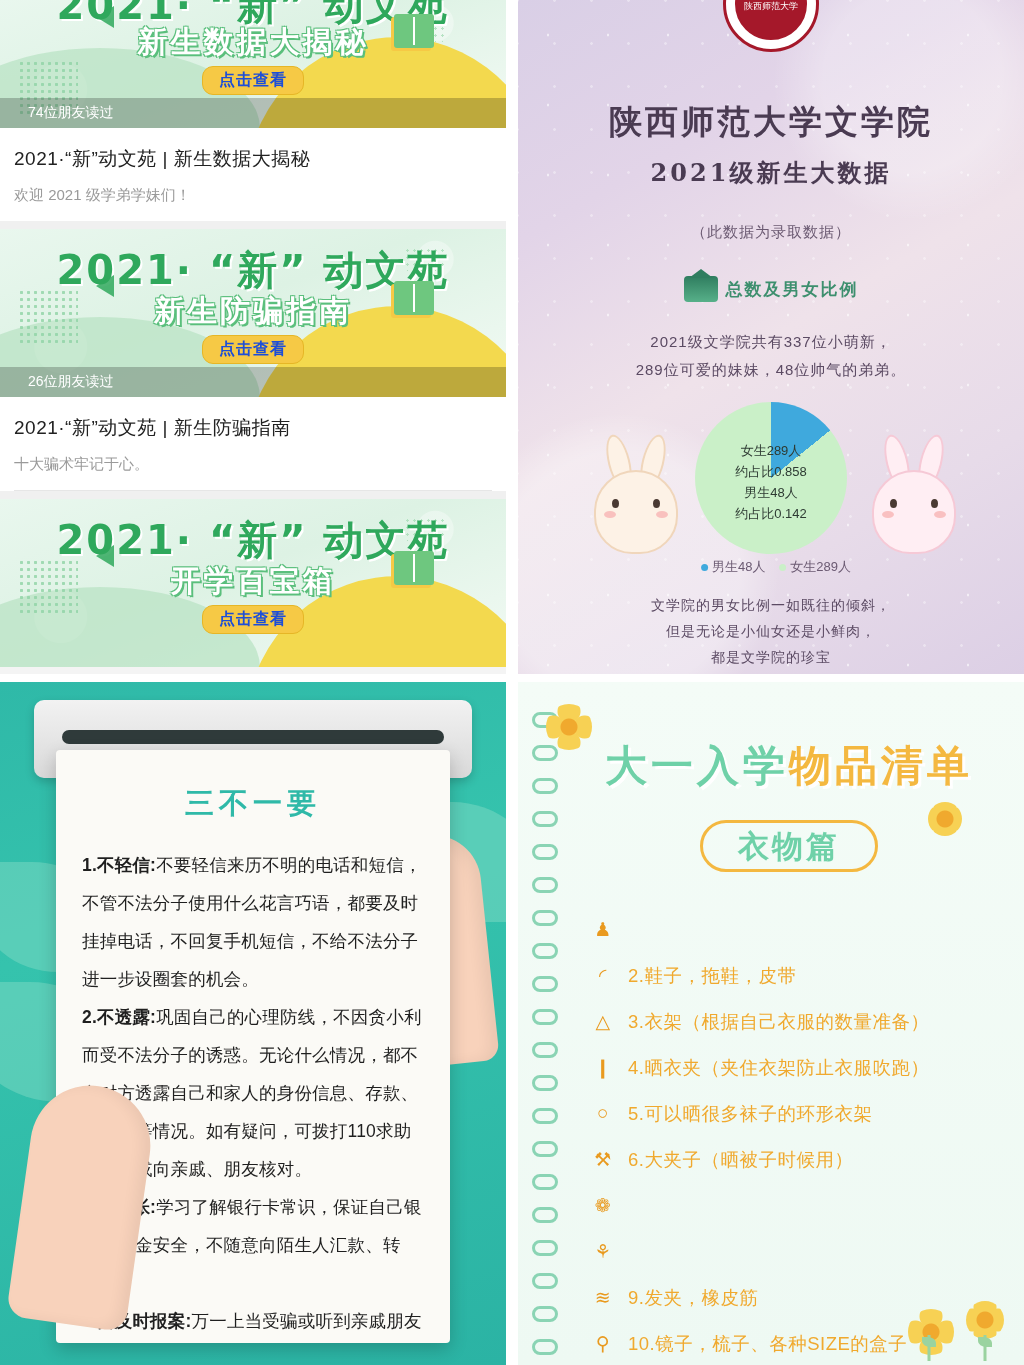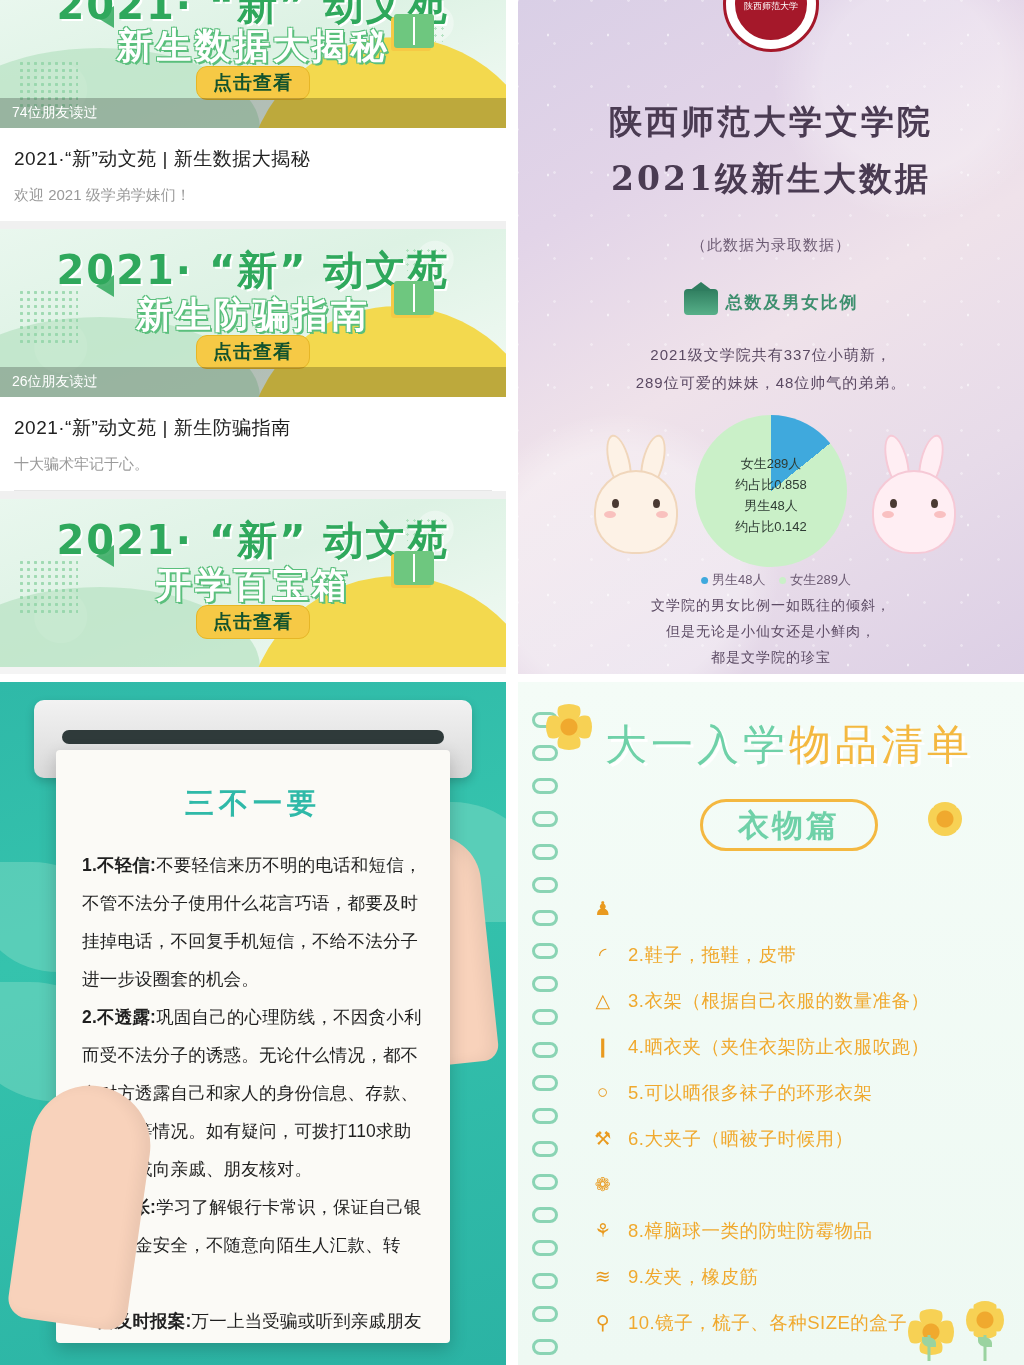--- a/index.html
+++ b/index.html
@@ -56,28 +56,28 @@
     position: absolute; left: 0; right: 0; top: 14px;
     text-align: center;
     font-family: "DejaVu Sans", sans-serif;
     font-size: 40px; font-weight: bold; letter-spacing: 2px;
     color: #2fa85c;
     text-shadow: 2px 2px 0 #ffffff;
   }
   .banner-sub {
     position: absolute; left: 0; right: 0; top: 62px;
     text-align: center;
-    font-size: 36px; font-weight: bold; letter-spacing: 3px;
+    font-size: 30px; font-weight: bold; letter-spacing: 3px;
     color: #ffffff;
     text-shadow: 2px 2px 0 #5abf7c, -1px -1px 0 #5abf7c, 1px -1px 0 #5abf7c, -1px 1px 0 #5abf7c;
   }
   .banner-btn {
     position: absolute; left: 50%; transform: translateX(-50%); top: 106px;
-    background: #f6c945; color: #14532d;
-    font-size: 19px; font-weight: bold;
+    background: #f6c945; color: #1d4ed8;
+    font-size: 16px; font-weight: bold;
     border-radius: 11px; padding: 3px 16px;
     letter-spacing: 1px;
     border: 1px solid #e6b626;
   }
   .banner .book {
     position: absolute; right: 72px; top: 52px;
     width: 40px; height: 34px; background: #6ec77f;
     border-radius: 3px;
     box-shadow: -3px 3px 0 #f6c945;
   }
@@ -90,21 +90,21 @@
     width: 0; height: 0;
     border-top: 11px solid transparent;
     border-bottom: 11px solid transparent;
     border-right: 18px solid #2fa85c;
     opacity: .85;
   }
   .read-count {
     position: absolute; left: 0; bottom: 0; right: 0;
     background: rgba(0,0,0,.22);
     color: #fff; font-size: 14px;
-    padding: 6px 12px;
+    padding: 6px 28px;
   }
   .article-title {
     font-size: 19px; color: #222;
     padding: 18px 14px 0 14px;
     letter-spacing: .5px;
   }
   .article-desc {
     font-size: 15px; color: #9a9a9a;
     padding: 14px 14px 16px 14px;
   }
@@ -143,21 +143,21 @@
   }
   .poster-h1 {
     position: relative; margin-top: 100px;
     font-family: "DejaVu Serif", serif;
     font-size: 33px; font-weight: bold; letter-spacing: 3px;
     color: #4a3b52;
   }
   .poster-h2 {
     position: relative; margin-top: 12px;
     font-family: "DejaVu Serif", serif;
-    font-size: 33px; font-weight: bold; letter-spacing: 3px;
+    font-size: 24px; font-weight: bold; letter-spacing: 3px;
     color: #4a3b52;
   }
   .poster-note {
     position: relative; margin-top: 34px;
     font-size: 15px; color: #6b5a72; letter-spacing: 1px;
   }
   .section-tag {
     position: relative; margin-top: 34px;
     display: inline-flex; align-items: center; gap: 8px;
     font-size: 17px; font-weight: bold; color: #3d8f6e; letter-spacing: 2px;
@@ -284,22 +284,22 @@
   }
   .ring {
     width: 26px; height: 16px; margin-bottom: 17px;
     border: 3px solid #8ad4b4; border-radius: 13px;
     background: transparent;
   }
   .note-inner {
     position: absolute; left: 54px; right: 18px; top: 16px; bottom: 12px;
   }
   .pack-title {
-    text-align: center; margin-top: 19px;
-    font-size: 42px; font-weight: normal; letter-spacing: 4px;
+    text-align: center; margin-top: 40px;
+    font-size: 42px; font-weight: bold; letter-spacing: 4px;
     color: #6fd1a8;
     text-shadow: 3px 3px 0 #ffffff;
   }
   .pack-title .accent { color: #f4b840; }
   .pack-sub {
     margin: 26px auto 0 auto;
     width: 178px; height: 52px;
     border: 3px solid #f4b840; border-radius: 26px;
     font-size: 31px; font-weight: bold; letter-spacing: 3px;
     color: #6fd1a8; text-align: center; line-height: 48px;
@@ -546,21 +546,20 @@
             </div>
           <div class="pack-item">
               <span class="ic">⚒</span>
               <span>6.大夹子（晒被子时候用）</span>
             </div>
           <div class="pack-item">
               <span class="ic">❁</span>
             </div>
           <div class="pack-item">
               <span class="ic">⚘</span>
-              <span>8.樟脑球一类的防蛀防霉物品</span>
             </div>
           <div class="pack-item">
               <span class="ic">≋</span>
               <span>9.发夹，橡皮筋</span>
             </div>
           <div class="pack-item">
               <span class="ic">⚲</span>
               <span>10.镜子，梳子、各种SIZE的盒子</span>
             </div>
         </div>

